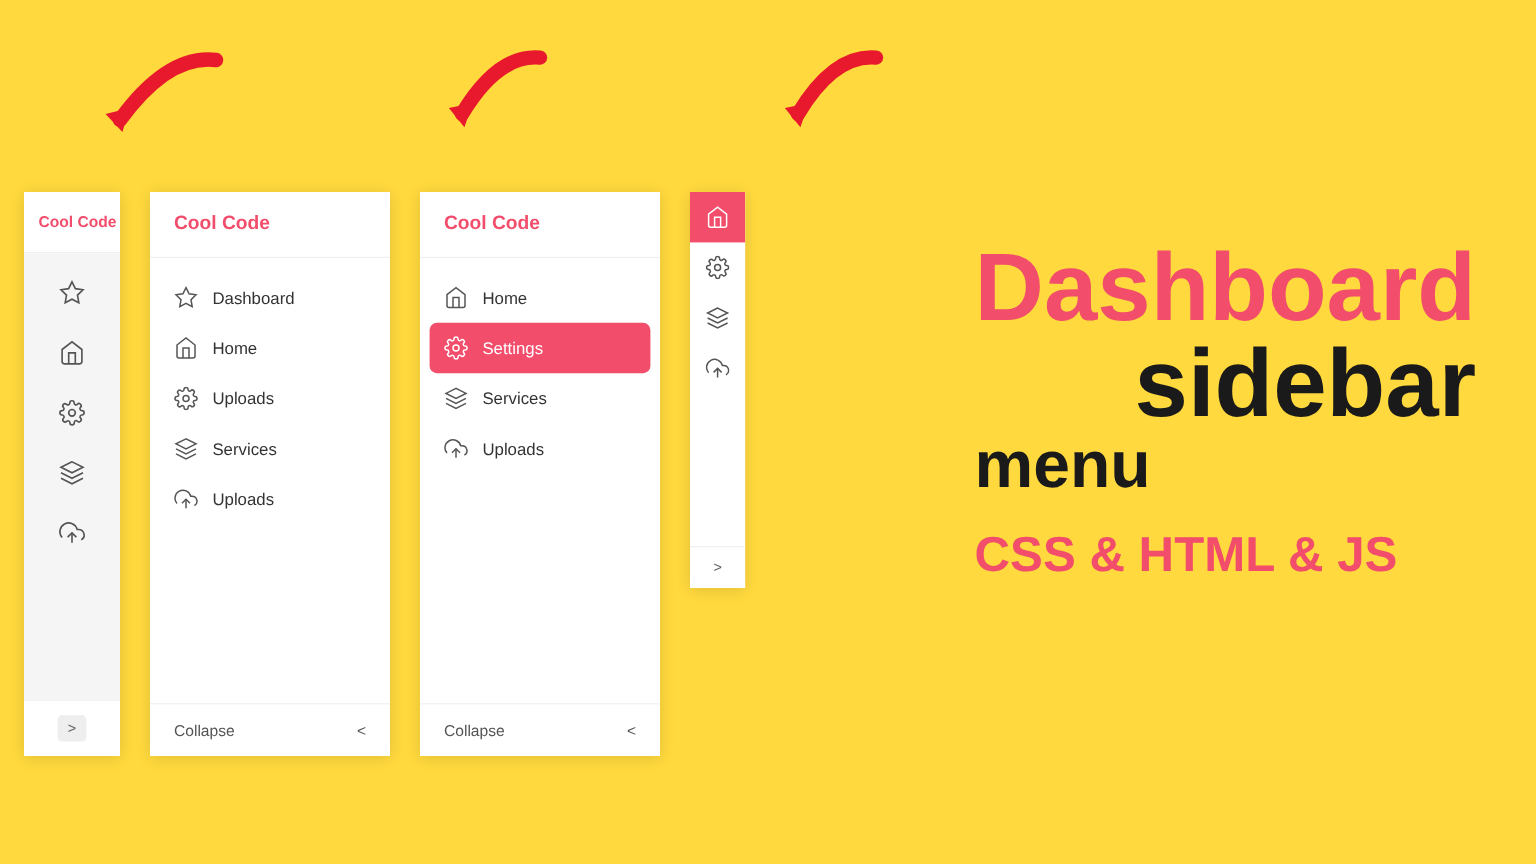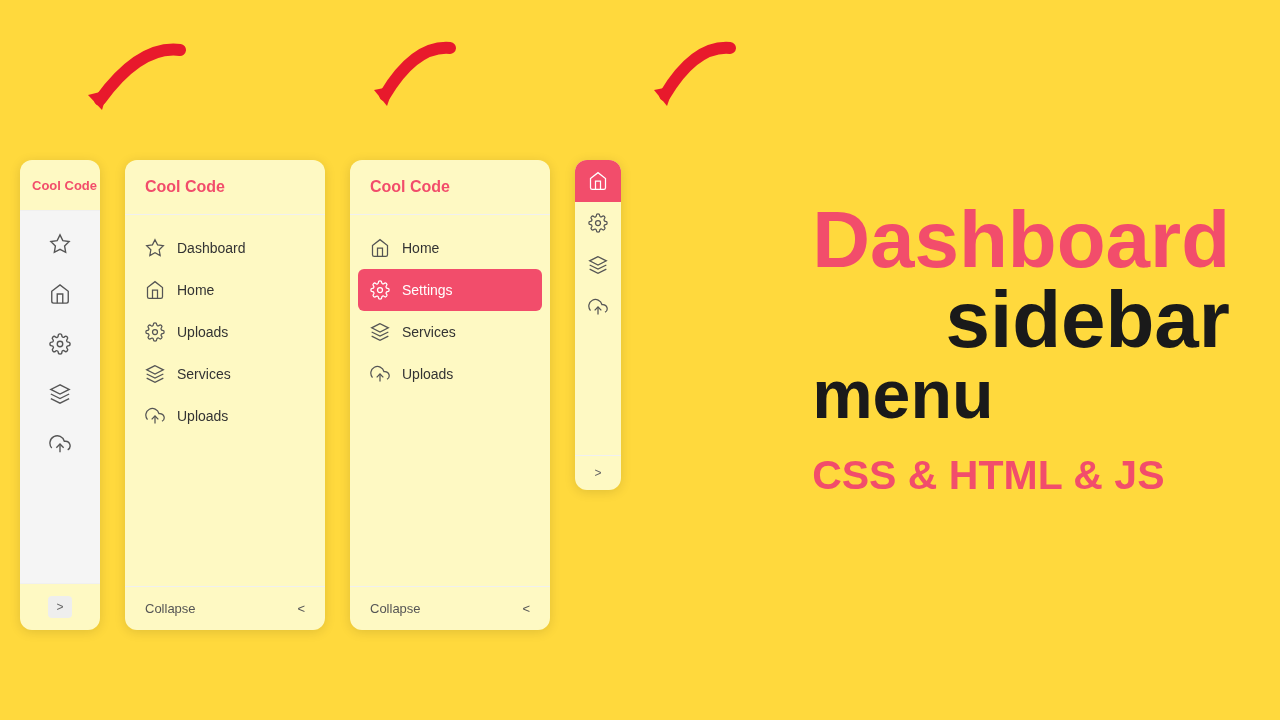--- a/index.html
+++ b/index.html
@@ -32,22 +32,22 @@
       position: absolute;
       top: 160px;
       left: 20px;
       display: flex;
       gap: 25px;
       align-items: flex-start;
     }
 
     
     .panel {
-      background: #fef9c3;
-      border-radius: 12px;
+      background: #ffffff;
+      border-radius: 0;
       box-shadow: 0 2px 12px rgba(0,0,0,0.12);
       overflow: hidden;
       position: relative;
     }
 
     
     .panel-1 {
       width: 80px;
       height: 470px;
       display: flex;
@@ -291,21 +291,21 @@
 
     .text-sidebar {
       font-size: 80px;
       font-weight: 900;
       color: #1a1a1a;
       line-height: 1;
       text-align: right;
     }
 
     .text-menu {
-      font-size: 68px;
+      font-size: 55px;
       font-weight: 900;
       color: #1a1a1a;
       line-height: 1;
     }
 
     .text-css {
       font-size: 41px;
       font-weight: 800;
       color: #F24D6B;
       margin-top: 24px;

